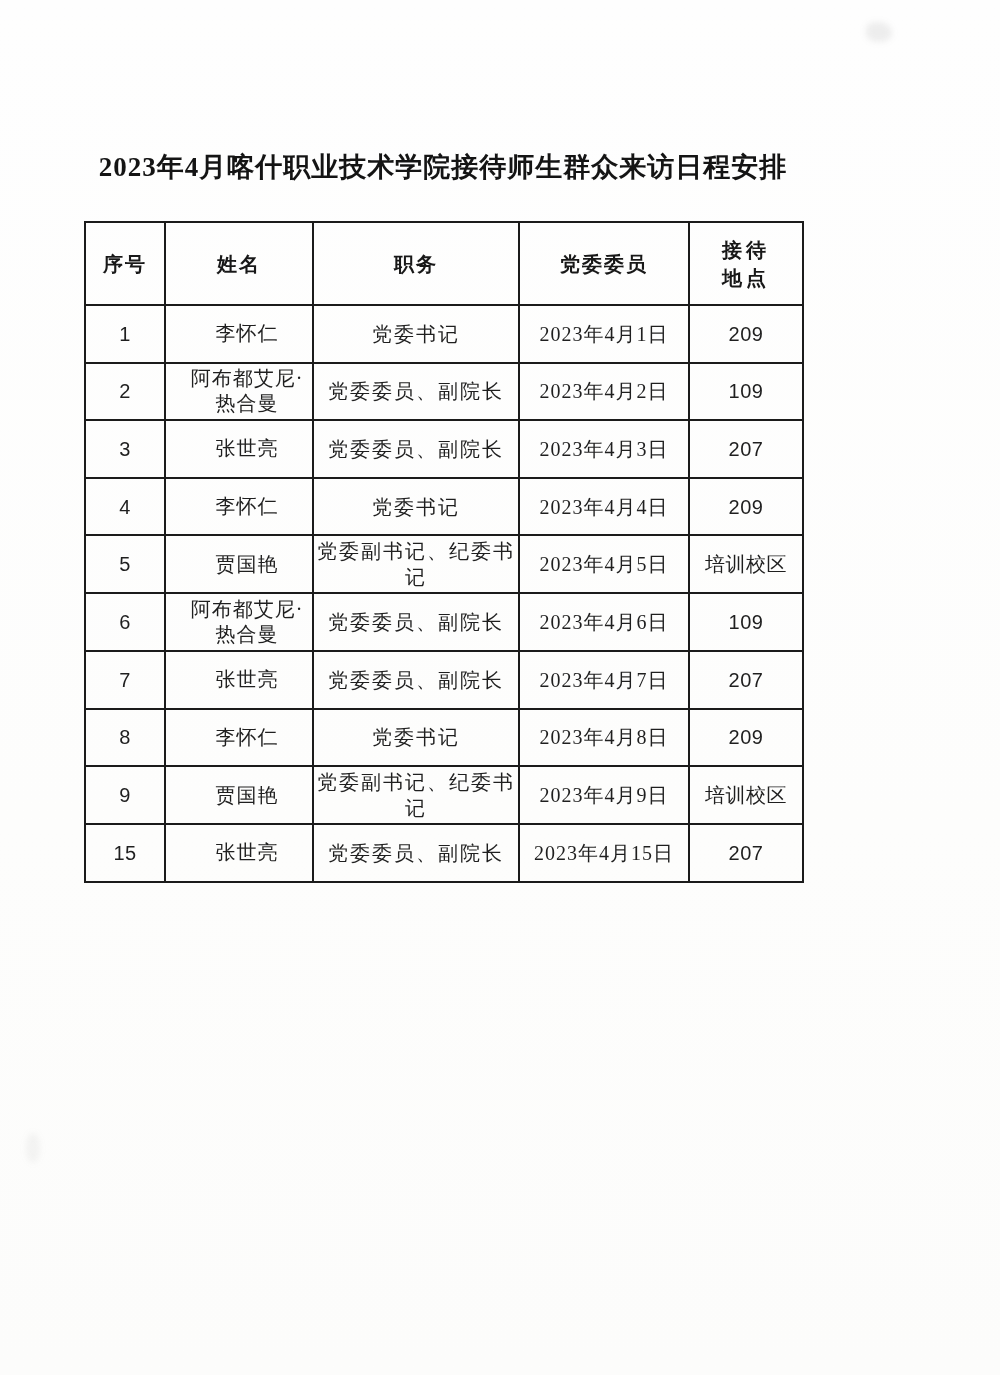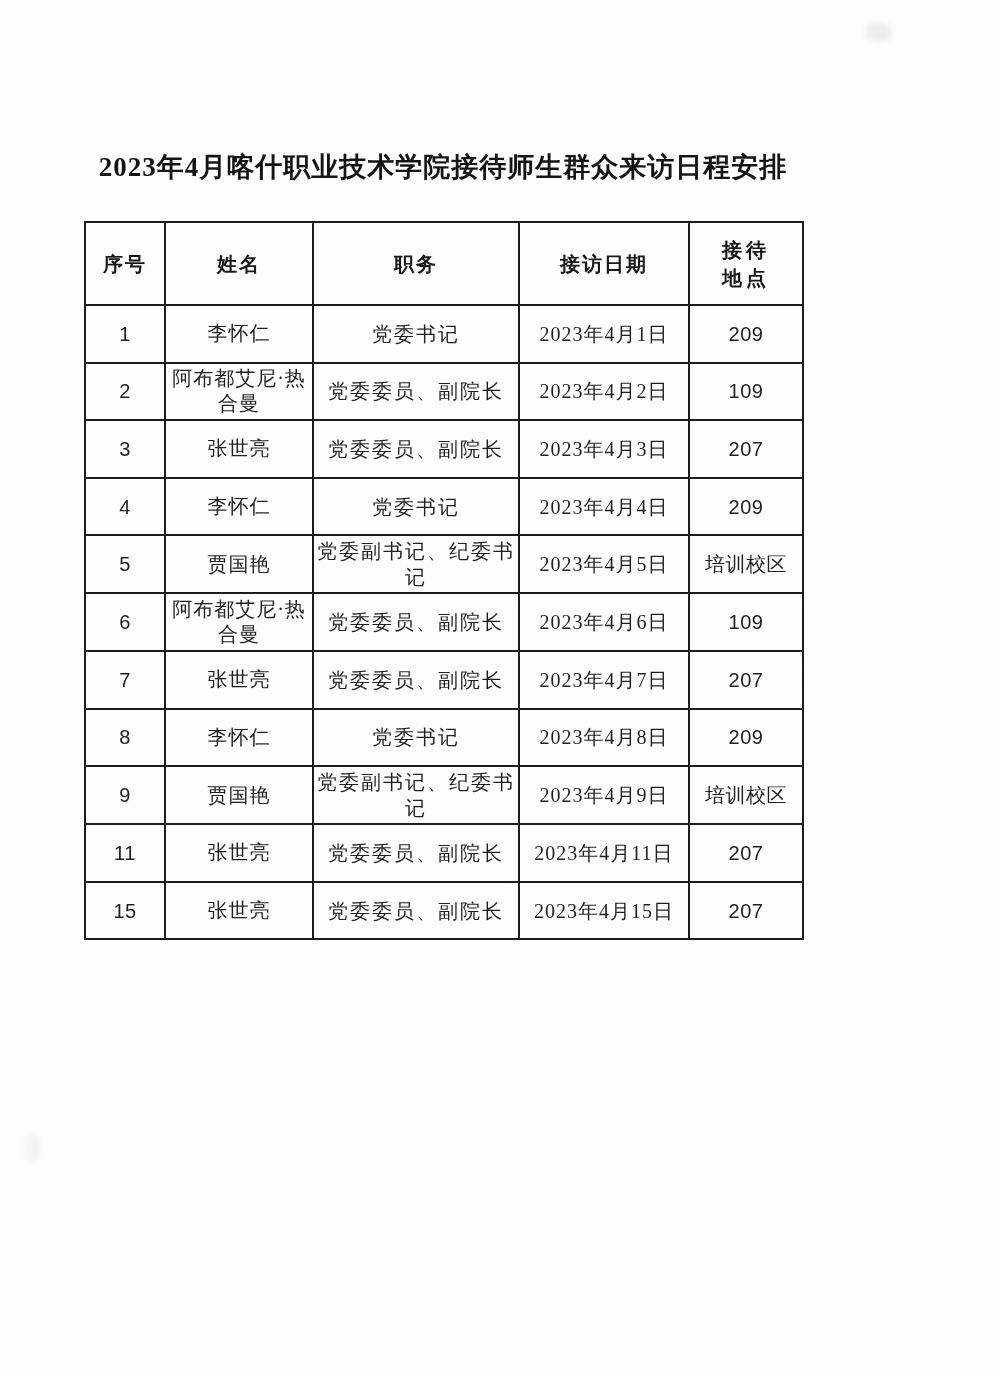--- a/index.html
+++ b/index.html
@@ -64,20 +64,21 @@
     text-align: right;
   }
   td.c-no, td.c-loc {
     font-family: "Liberation Sans", "DejaVu Sans", sans-serif;
     letter-spacing: 0.5px;
   }
   td.c-name {
     letter-spacing: 1px;
     word-break: break-all;
     line-height: 25px;
+    padding-left: 19px;
   }
   td.c-pos { letter-spacing: 2px; }
   td.c-date { letter-spacing: 1px; margin-left: 20px; }
   
   .smudge {
     position: absolute;
     pointer-events: none;
     filter: blur(3px);
   }
   .smudge-tr {
@@ -109,21 +110,21 @@
       <col style="width:148px">
       <col style="width:206px">
       <col style="width:170px">
       <col style="width:114px">
     </colgroup>
     <thead>
       <tr>
         <th>序号</th>
         <th>姓名</th>
         <th>职务</th>
-        <th class="th-date">接访日期</th>
+        <th class="th-date">党委委员</th>
         <th><span class="wrap2">接待地点</span></th>
       </tr>
     </thead>
     <tbody>
       <tr>
         <td class="c-no">1</td>
         <td class="c-name">李怀仁</td>
         <td class="c-pos">党委书记</td>
         <td class="c-date">2023年4月1日</td>
         <td class="c-loc">209</td>
@@ -178,27 +179,20 @@
         <td class="c-loc">209</td>
       </tr>
       <tr>
         <td class="c-no">9</td>
         <td class="c-name">贾国艳</td>
         <td class="c-pos">党委副书记、纪委书记</td>
         <td class="c-date">2023年4月9日</td>
         <td class="c-loc">培训校区</td>
       </tr>
       <tr>
-        <td class="c-no">11</td>
-        <td class="c-name">张世亮</td>
-        <td class="c-pos">党委委员、副院长</td>
-        <td class="c-date">2023年4月11日</td>
-        <td class="c-loc">207</td>
-      </tr>
-      <tr>
         <td class="c-no">15</td>
         <td class="c-name">张世亮</td>
         <td class="c-pos">党委委员、副院长</td>
         <td class="c-date">2023年4月15日</td>
         <td class="c-loc">207</td>
       </tr>
     </tbody>
   </table>
 </div>
 

